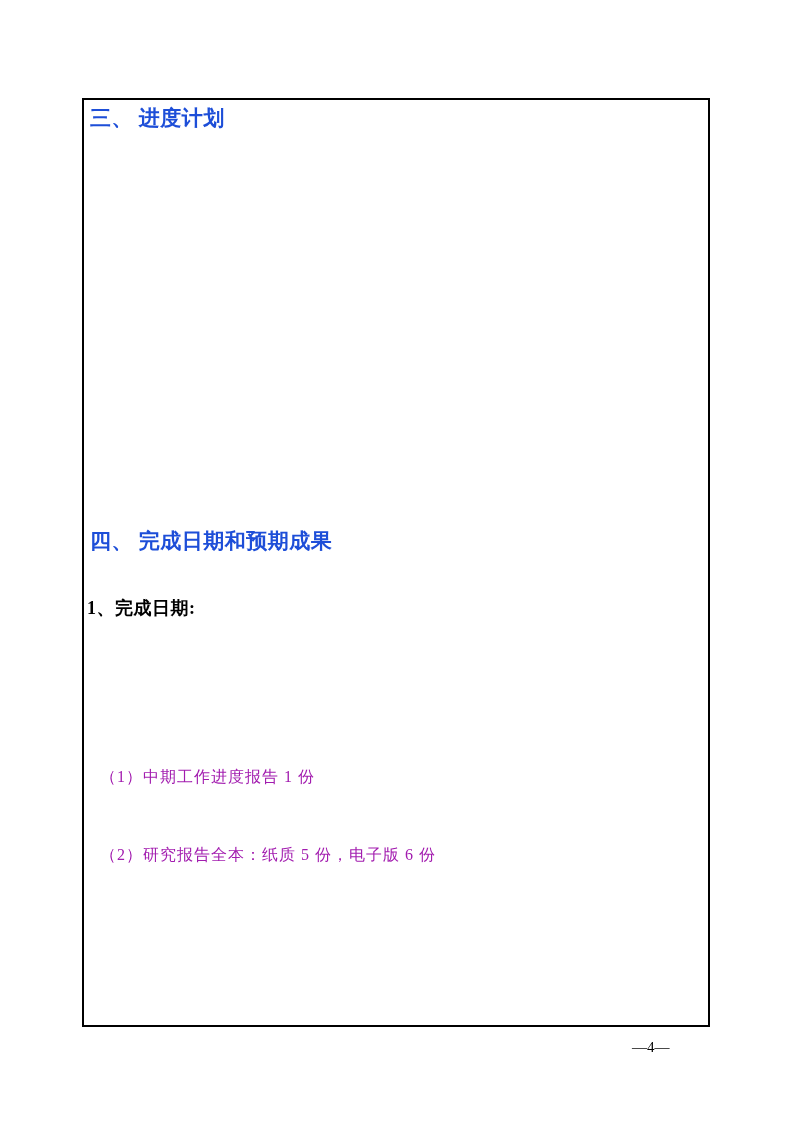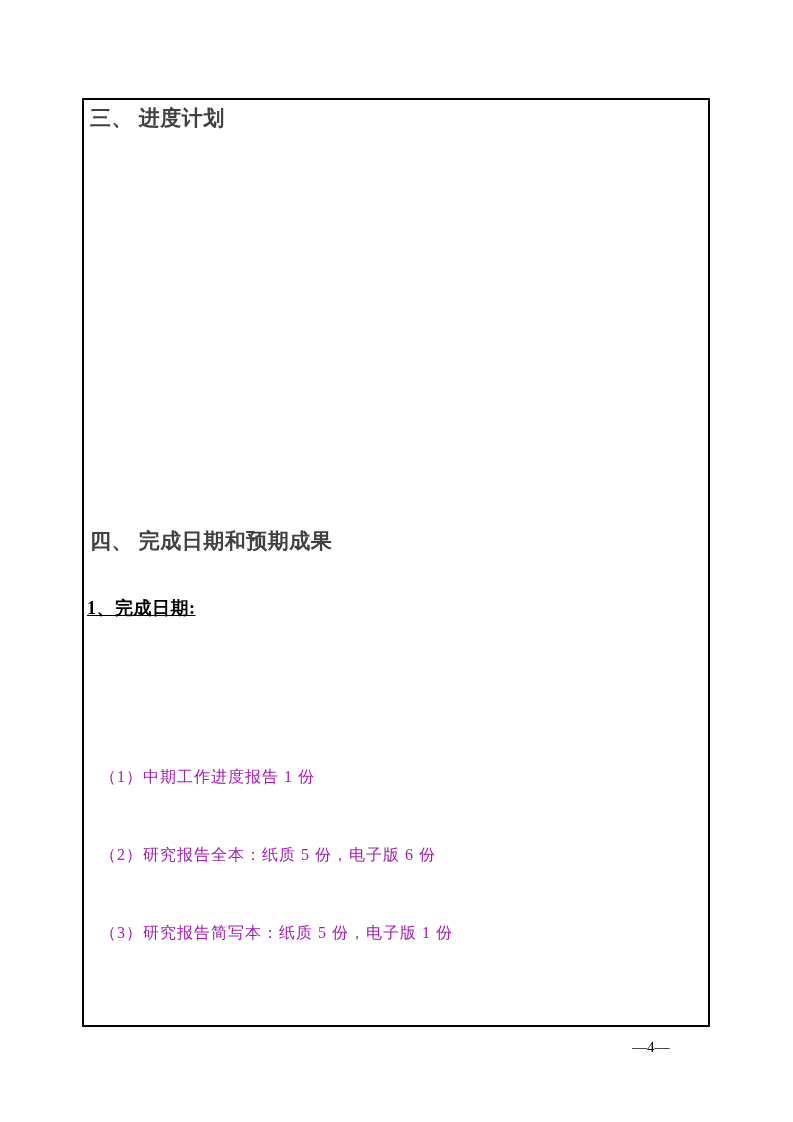--- a/index.html
+++ b/index.html
@@ -24,36 +24,36 @@
     width: 628px;
     height: 929px;
     border: 2px solid #000000;
     background: #ffffff;
   }
   .section-heading {
     position: absolute;
     left: 6px;
     font-size: 21px;
     font-weight: 700;
-    color: #404040;
+    color: #1d4ed8;
     letter-spacing: 0.5px;
     white-space: pre;
   }
   .section-heading.sec3 { top: 4px; }
   .section-heading.sec4 { top: 427px; }
   .sub-heading {
     position: absolute;
     left: 3px;
     font-size: 18px;
     font-weight: 700;
     color: #000000;
     letter-spacing: 0.5px;
     white-space: pre;
   }
-  .sub-heading.item1 { top: 496px; text-decoration: underline; }
+  .sub-heading.item1 { top: 496px; }
   .sub-heading.item2 { top: 586px; }
   .submission-list {
     position: absolute;
     left: 16px;
     top: 612px;
     font-size: 16px;
     font-weight: 400;
     color: #a21caf;
     letter-spacing: 1px;
     line-height: 26px;
@@ -80,20 +80,19 @@
     <div class="section-heading sec3">三、 进度计划</div>
 
     <div class="section-heading sec4">四、 完成日期和预期成果</div>
 
     <div class="sub-heading item1">1、完成日期:</div>
 
 
     <div class="submission-list">
       <div class="submission-item">（1）中期工作进度报告 1 份</div>
       <div class="submission-item">（2）研究报告全本：纸质 5 份，电子版 6 份</div>
-      <div class="submission-item">（3）研究报告简写本：纸质 5 份，电子版 1 份</div>
     </div>
 
   </div>
 
   <div class="page-number">—4—</div>
 
 </div>
 
 </body></html>

